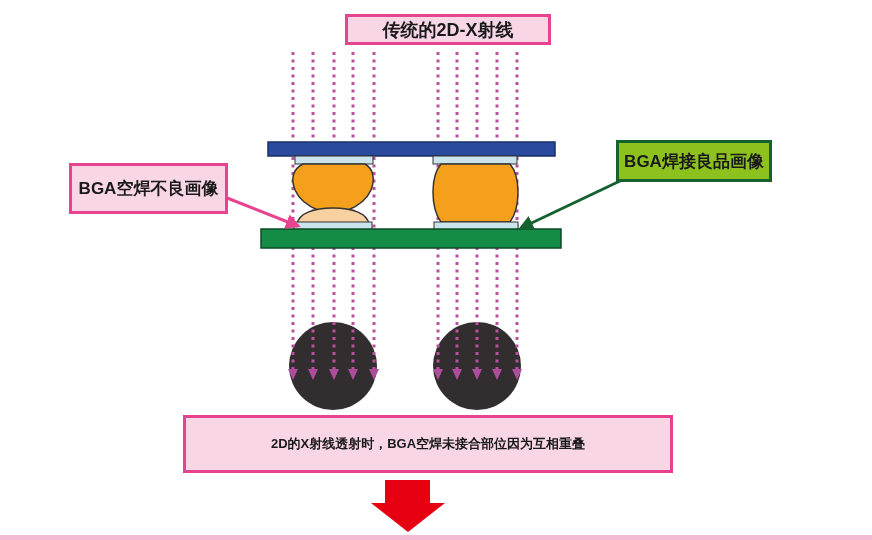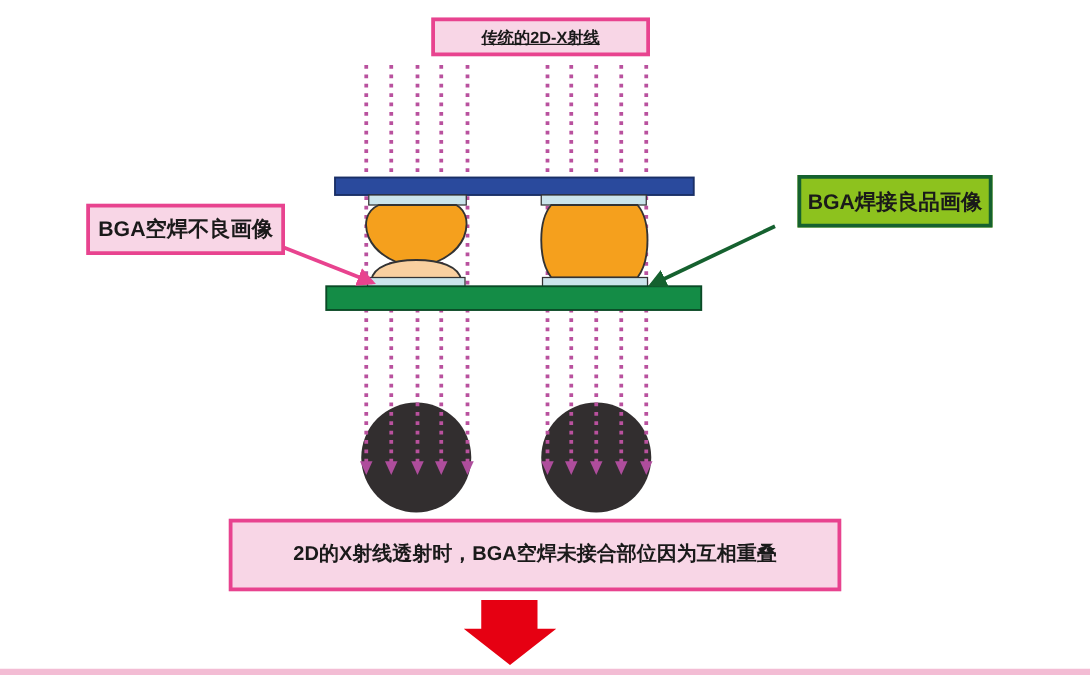--- a/index.html
+++ b/index.html
@@ -8,27 +8,27 @@
     position:relative;width:872px;height:540px;background:#fff;overflow:hidden;
     font-family:"Liberation Sans","DejaVu Sans",sans-serif;color:#1a1a1a;
   }
   .canvas svg{position:absolute;left:0;top:0;}
   .label-box{
     position:absolute;display:flex;align-items:center;justify-content:center;
     font-weight:bold;white-space:nowrap;
   }
   .pink-box{background:var(--pink_bg);border:3px solid var(--pink_border);}
   .green-box{background:var(--green_label_bg);border:3px solid var(--green_label_border);}
-  .top-label{left:345px;top:14px;width:175px;height:31px;font-size:13px;text-decoration:underline;}
-  .left-label{left:69px;top:163px;width:159px;height:41px;font-size:17px;}
-  .right-label{left:616px;top:140px;width:156px;height:42px;font-size:17px;margin-left:22px;}
+  .top-label{left:345px;top:14px;width:206px;height:31px;font-size:18px;}
+  .left-label{left:69px;top:163px;width:159px;height:51px;font-size:17px;}
+  .right-label{left:616px;top:140px;width:156px;height:42px;font-size:17px;}
   .note-box{
     position:absolute;left:183px;top:415px;width:490px;height:58px;
     display:flex;flex-direction:column;align-items:center;justify-content:center;
-    font-size:16px;font-weight:bold;line-height:26px;white-space:nowrap;
+    font-size:13px;font-weight:bold;line-height:26px;white-space:nowrap;
   }
 </style>
 </head>
 <body>
 
 <div class="canvas">
 
   <svg width="872" height="540" viewBox="0 0 872 540">
     <defs>
       <marker id="pinkHead" markerWidth="6" markerHeight="6" refX="4" refY="2.5" orient="auto">

